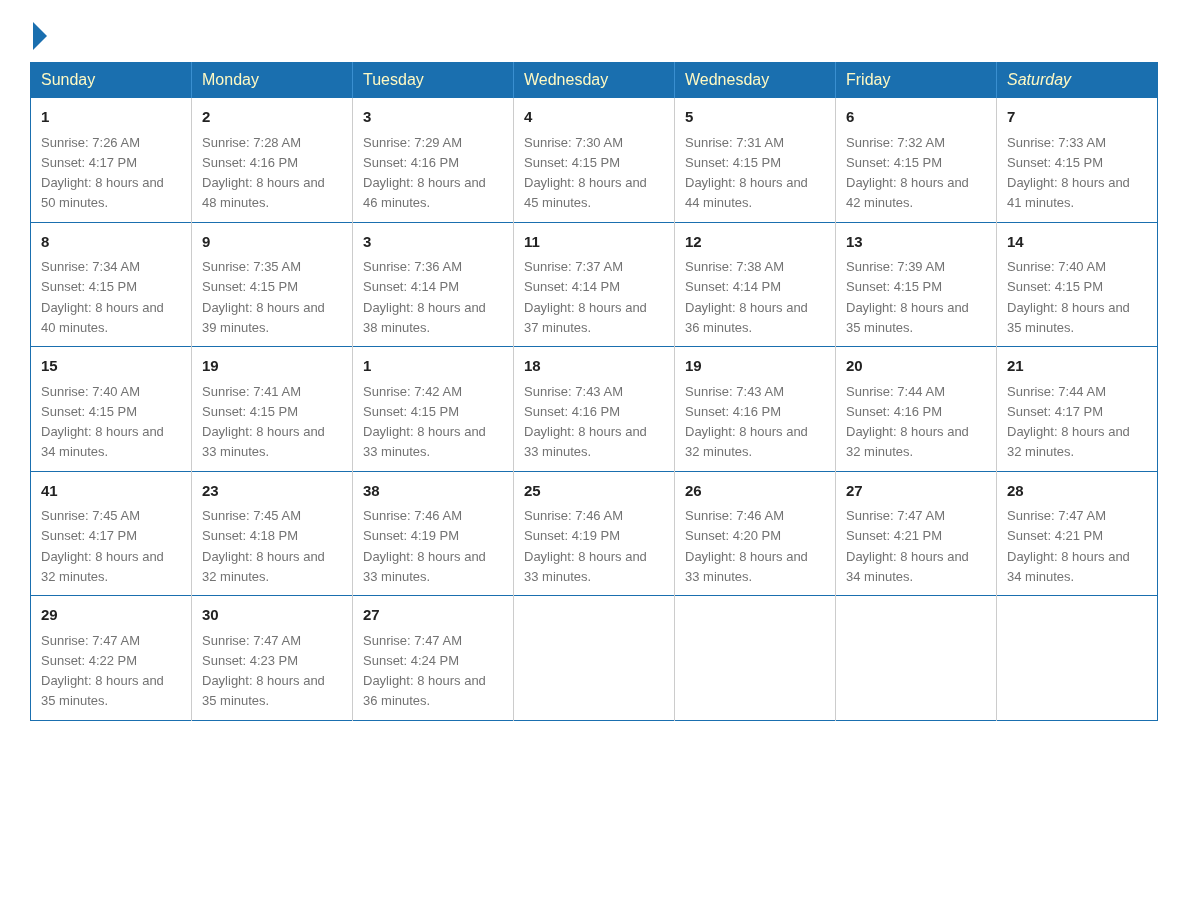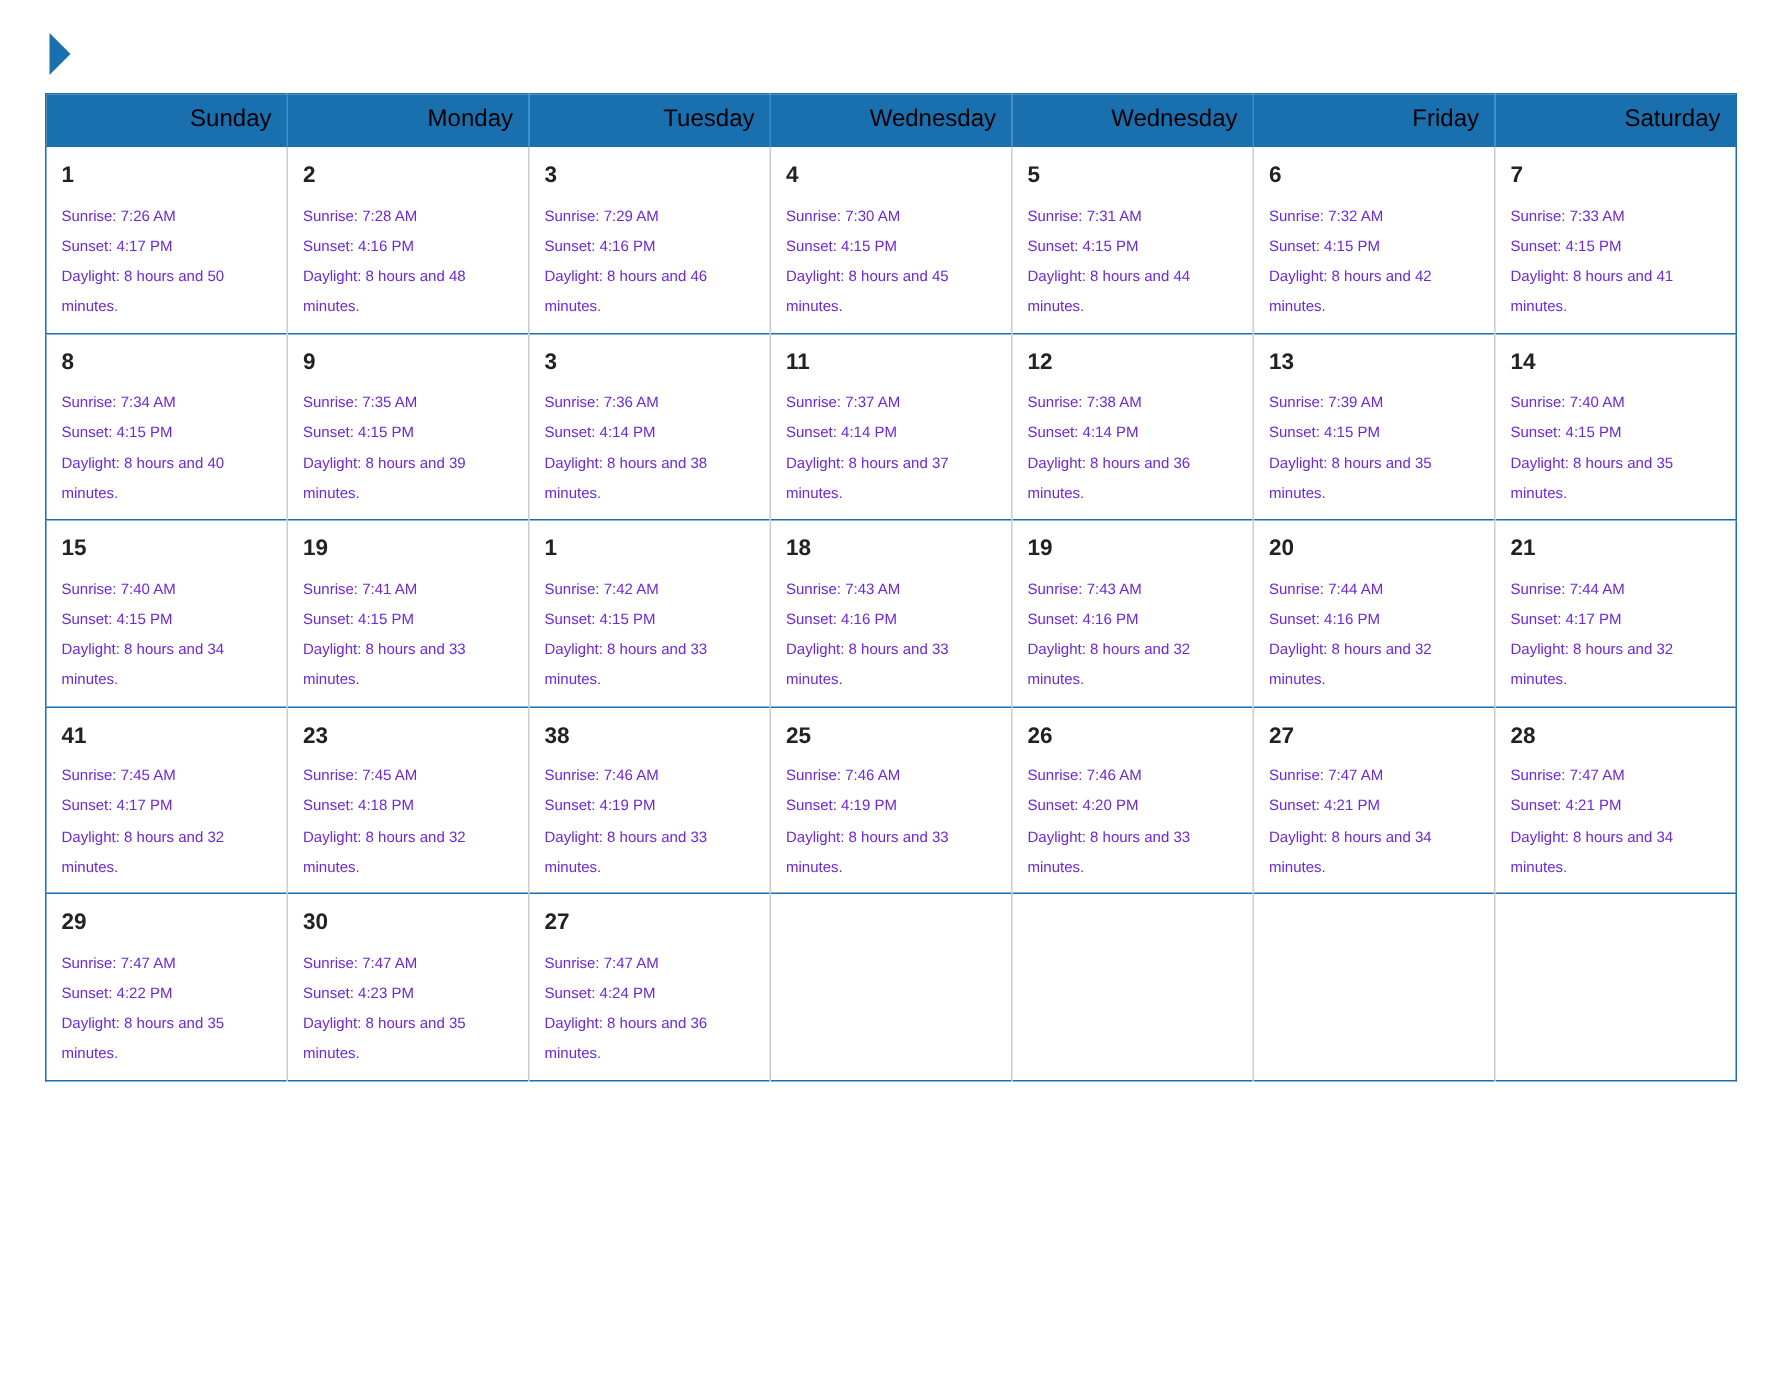--- a/index.html
+++ b/index.html
@@ -63,29 +63,30 @@
     }
     table {
       width: 100%;
       border-collapse: collapse;
       border: 1.5px solid #1a6faf;
     }
     thead tr {
       background-color: #1a6faf;
     }
     thead th {
-      color: #000000;
+      color: #fef9c3;
       font-size: 16px;
       font-weight: normal;
       padding: 8px 10px;
-      text-align: right;
+      text-align: left;
       border-right: 1px solid #3a8fd0;
     }
     thead th:last-child {
       border-right: none;
+      font-style: italic;
     }
     tbody tr {
       border-top: 1.5px solid #1a6faf;
     }
     tbody td {
       vertical-align: top;
       padding: 8px 10px;
       border-right: 1px solid #ccc;
       font-size: 13.5px;
       line-height: 1.5;
@@ -95,22 +96,22 @@
     tbody td:last-child {
       border-right: none;
     }
     .day-num {
       font-size: 15px;
       font-weight: bold;
       display: block;
       margin-bottom: 4px;
     }
     .day-info {
-      font-size: 10px;
-      color: #6d28d9;
+      font-size: 13px;
+      color: #737373;
       line-height: 1.55;
     }
     .empty-cell {
       background: #fff;
     }
   </style>
 </head>
 <body>
 
 <div class="header">

